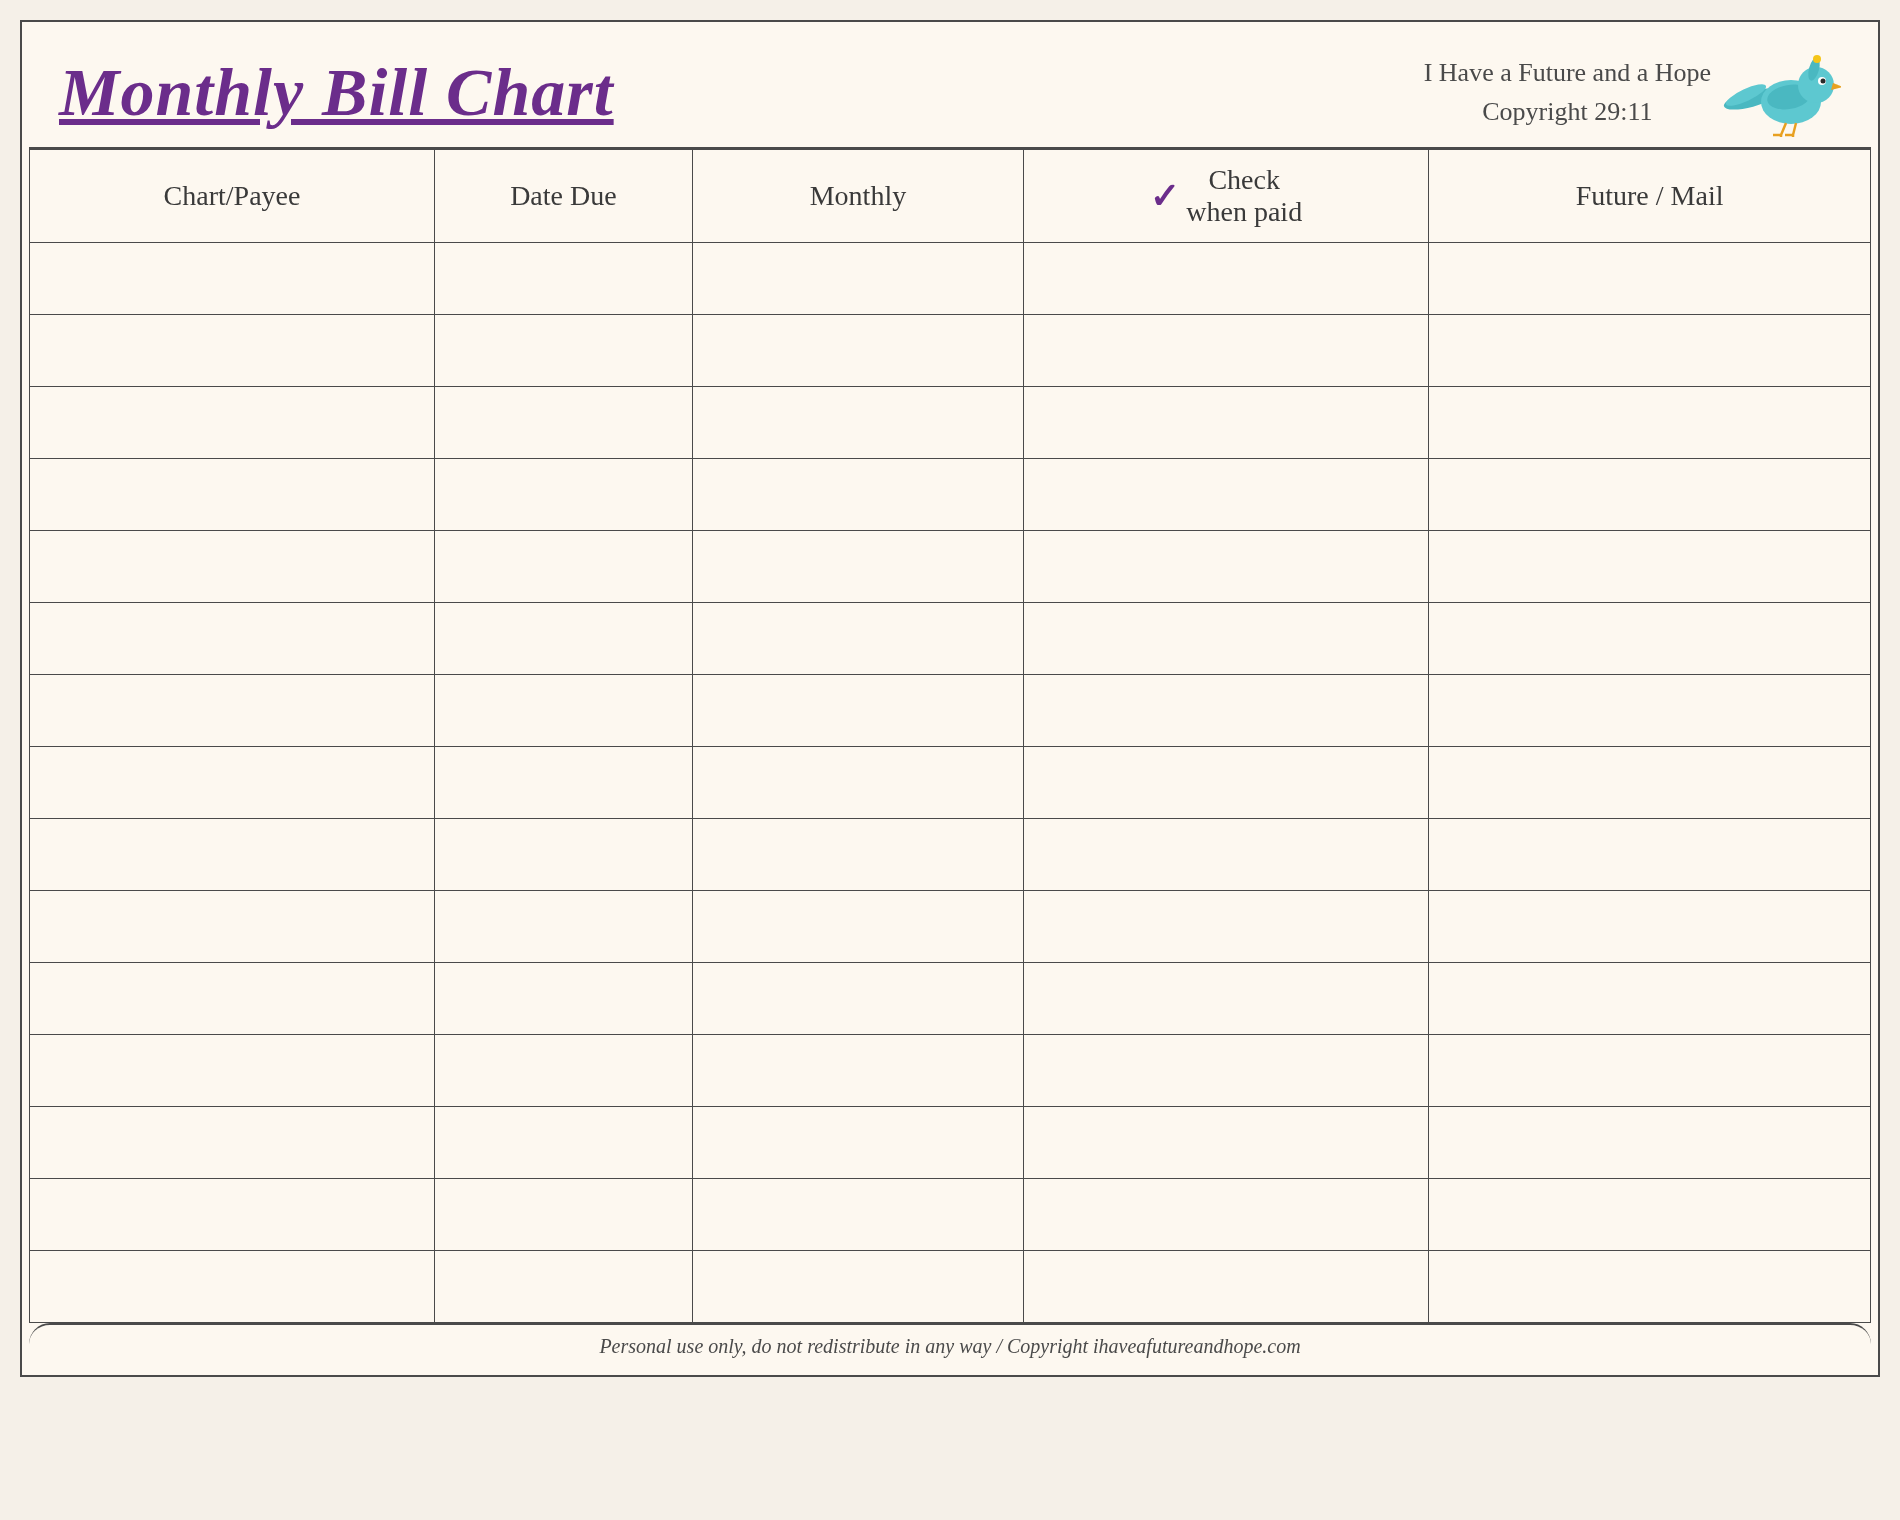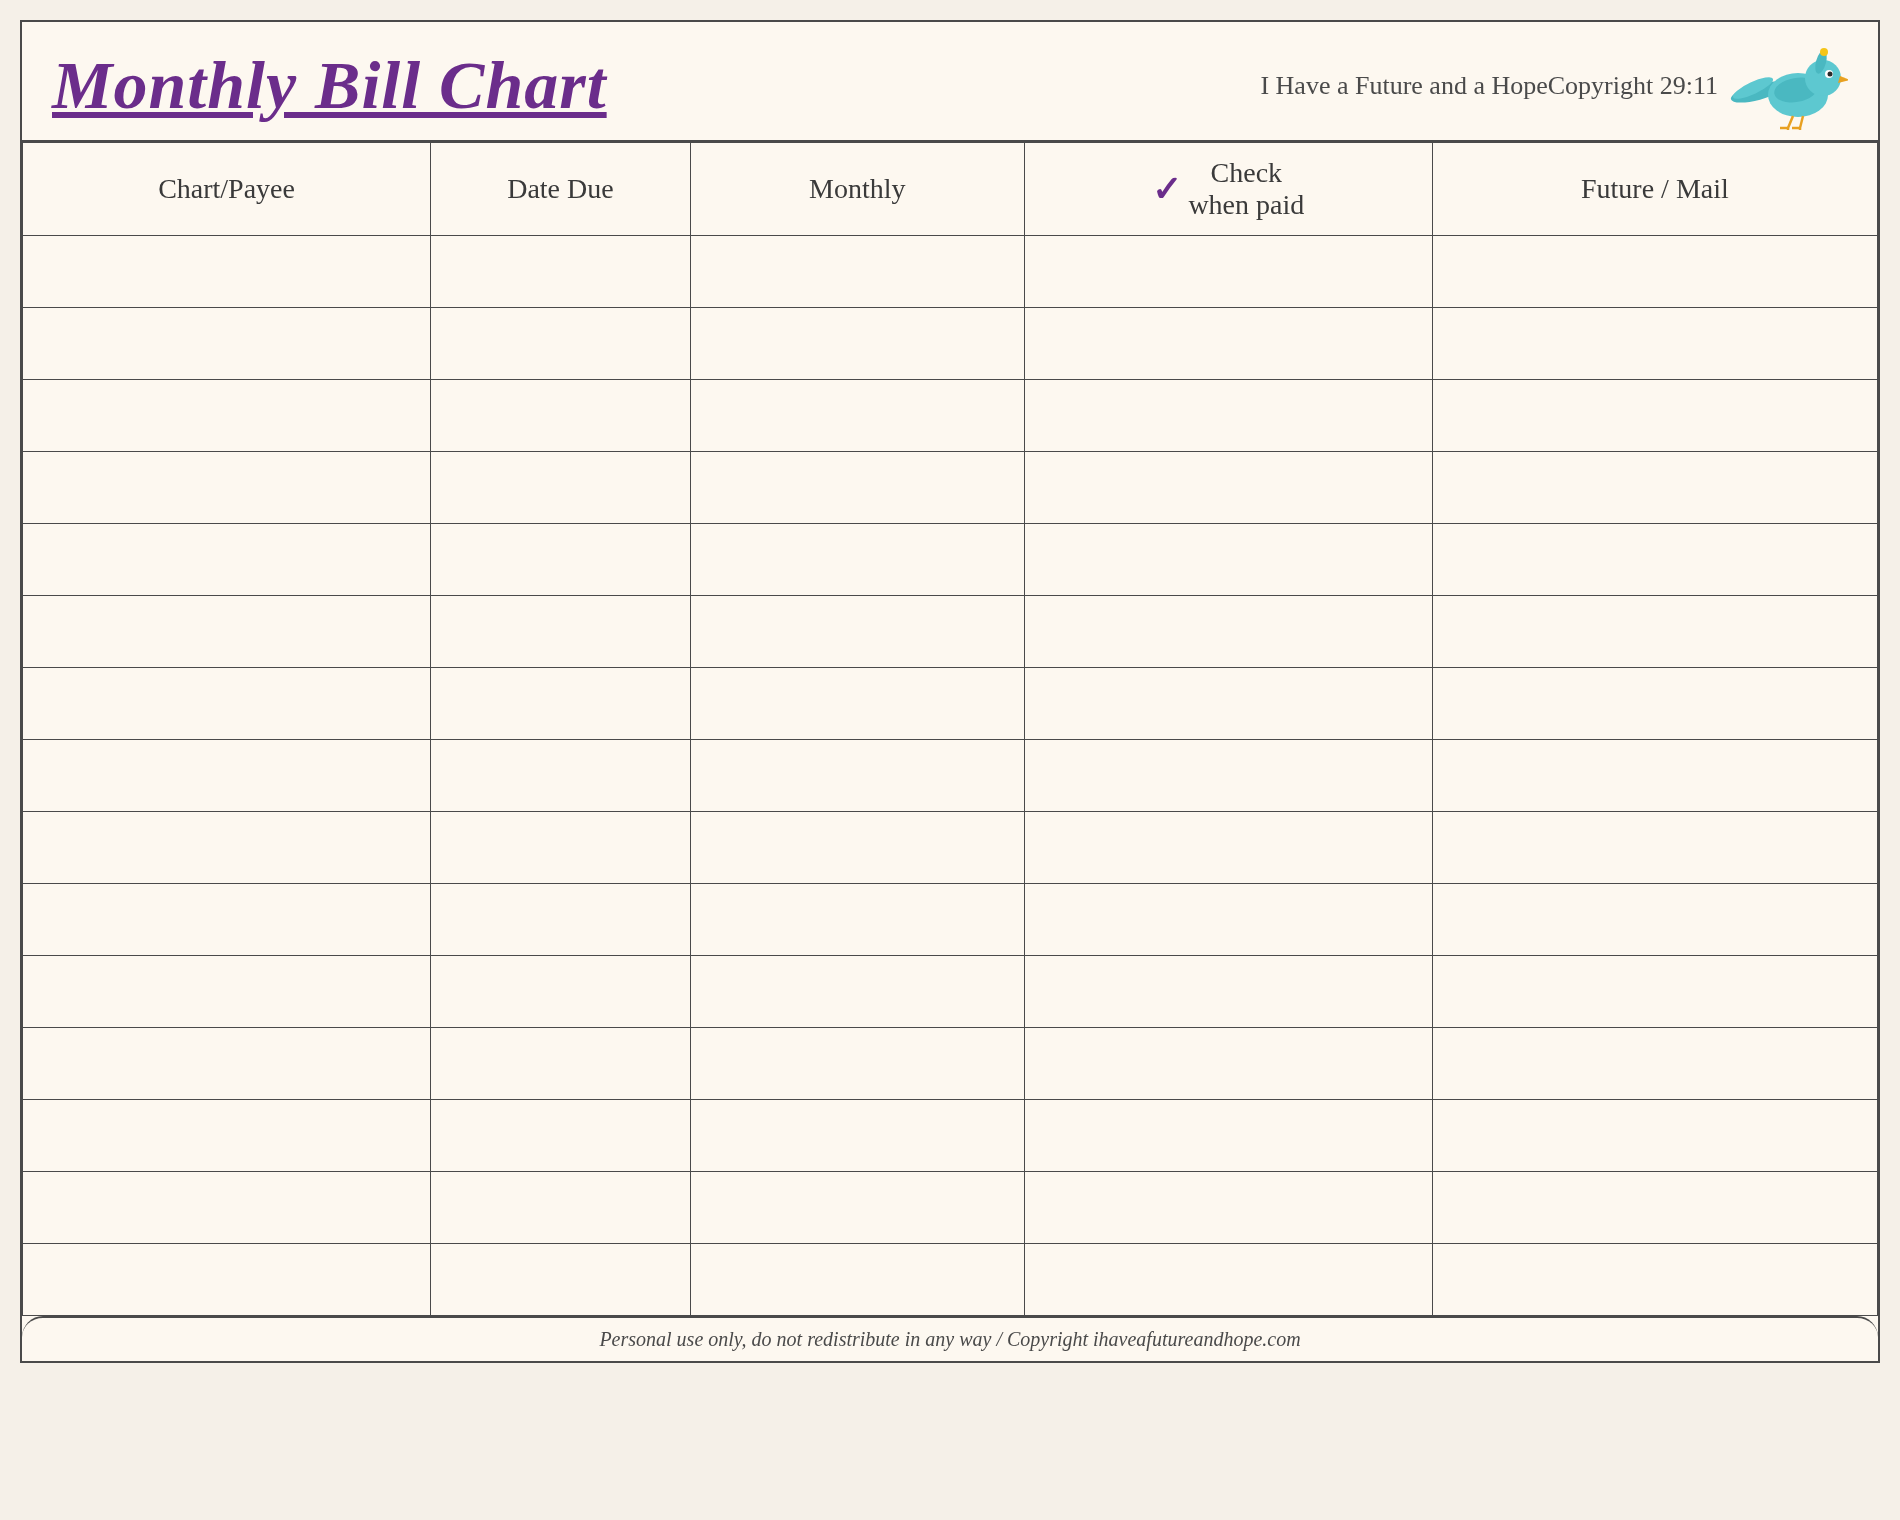--- a/index.html
+++ b/index.html
@@ -10,21 +10,21 @@
       background: #f5f0e8;
       font-family: Georgia, serif;
       overflow: hidden;
     }
 
     .page {
       width: 1860px;
       margin: 20px auto;
       background: #fdf8f0;
       border: 2px solid #4a4a4a;
-      padding: 0;
+      padding: 7px;
     }
 
     .header {
       display: flex;
       justify-content: space-between;
       align-items: center;
       padding: 18px 30px 10px 30px;
       border-bottom: 2px solid #4a4a4a;
     }
 
@@ -39,21 +39,21 @@
       color: #6b2d8b;
       font-style: italic;
       font-weight: bold;
       text-decoration: underline;
       line-height: 1.1;
       letter-spacing: 1px;
     }
 
     .subtitle-area {
       display: flex;
-      flex-direction: row;
+      flex-direction: column;
       align-items: center;
       justify-content: center;
     }
 
     .subtitle-text {
       font-family: Georgia, serif;
       font-size: 26px;
       color: #4a4a4a;
       text-align: center;
       line-height: 1.5;

